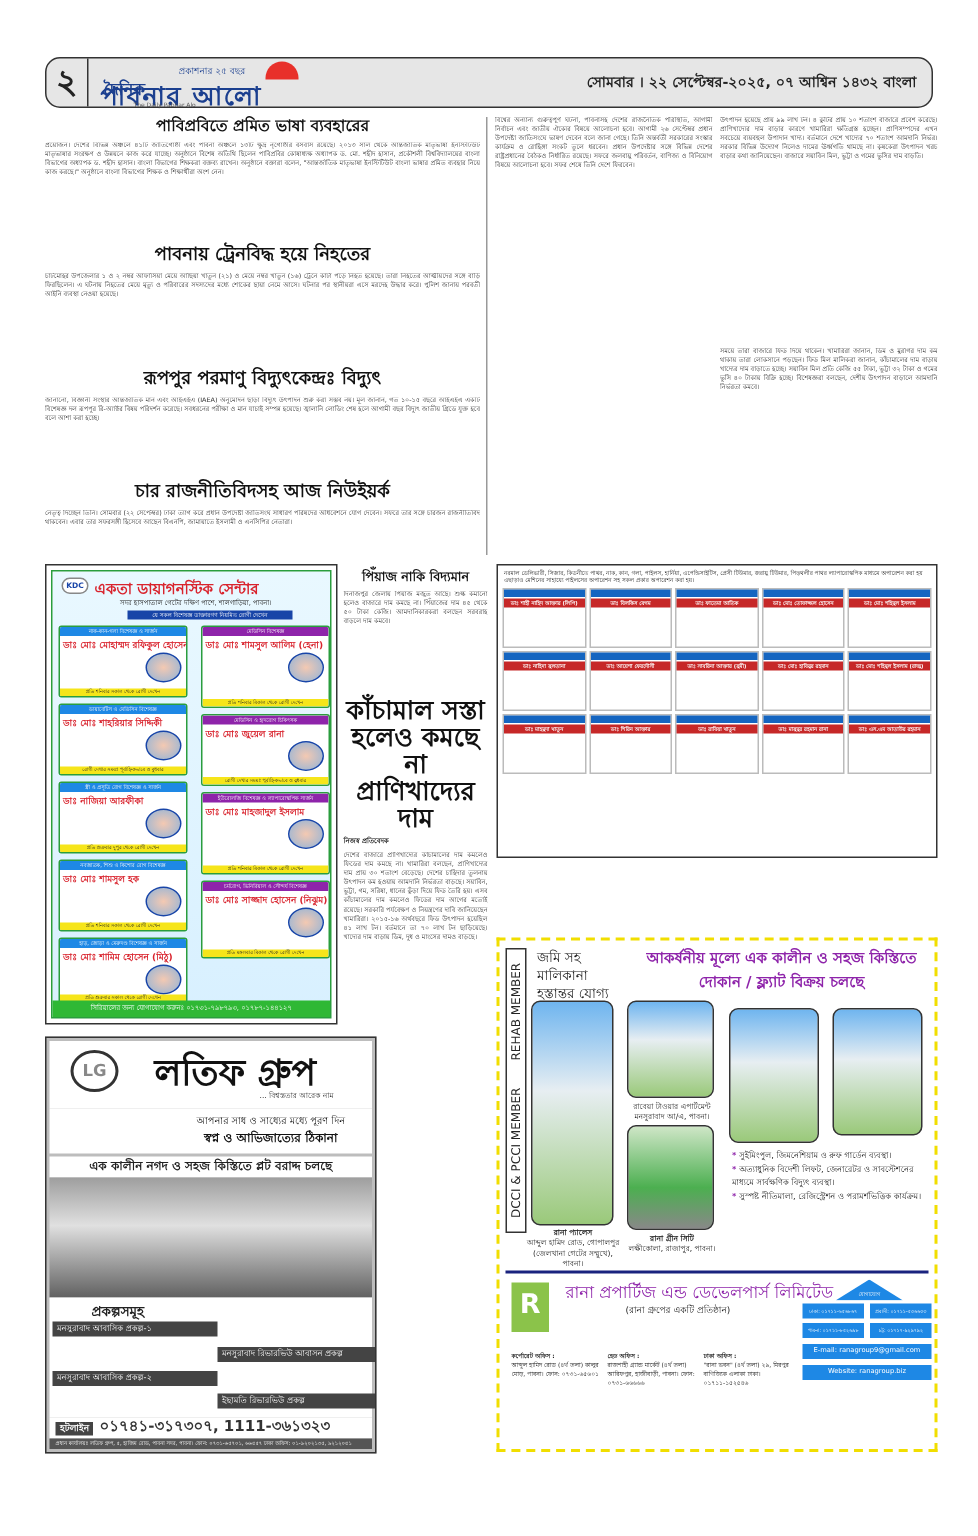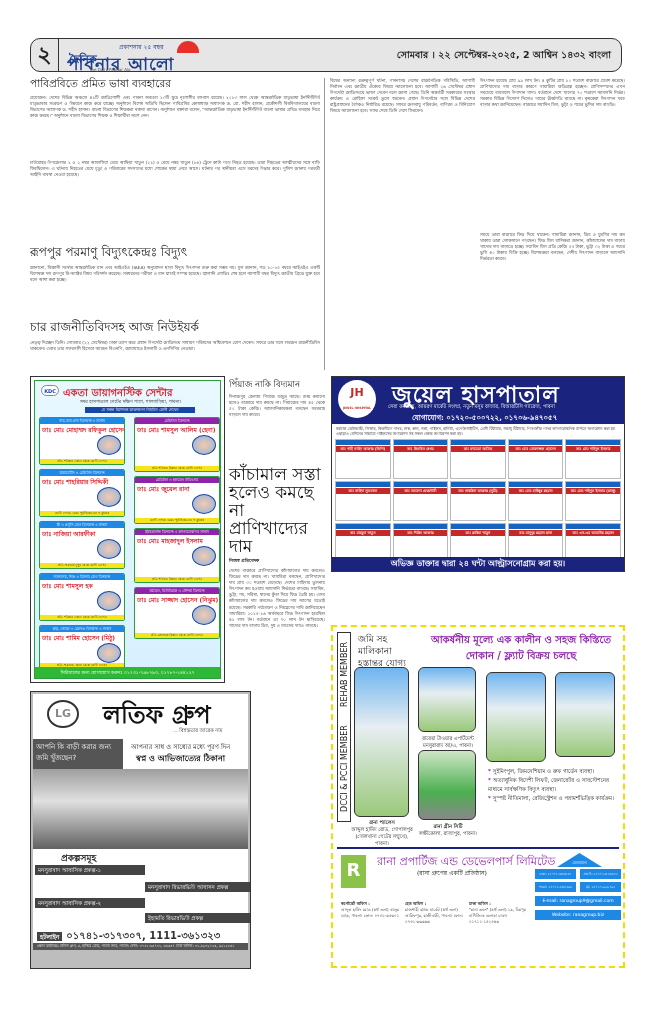--- a/index.html
+++ b/index.html
@@ -8,21 +8,21 @@
 .masthead{left:30px;top:38px;width:592px;height:34px;border:1.5px solid #333;border-radius:10px;background:#e6e6e6;display:flex;align-items:center}
 .pgnum{width:28px;height:100%;display:flex;align-items:center;justify-content:center;font-size:22px;font-weight:bold;border-right:1.5px solid #333}
 .logo{position:relative;width:150px;height:100%;padding-left:8px}
 .logo .l1{position:absolute;left:10px;top:12px;font-size:11px;color:#1b3f8f;font-weight:bold}
 .logo .tag{position:absolute;left:60px;top:3px;font-size:6px;color:#1b3f8f}
 .logo .l2{position:absolute;left:8px;top:12px;font-size:17px;font-weight:900;color:#1b3f8f;letter-spacing:1px}
 .logo .sun{position:absolute;left:118px;top:2px;width:22px;height:12px;border-radius:12px 12px 0 0;background:#e8302a}
 .logo .sub{position:absolute;left:30px;top:28px;font-size:4px;color:#555}
 .dateline{margin-left:auto;padding-right:10px;font-size:9.5px;font-weight:bold}
 .col{font-size:4.3px;line-height:6.1px;color:#333;text-align:justify;overflow:hidden}
-.head{font-weight:normal;color:#111;text-align:left;white-space:nowrap}
+.head{font-weight:bold;color:#111;text-align:center;white-space:nowrap}
 .ad{border:1px solid #333;overflow:hidden}
 .green-ad{left:30px;top:376px;width:195px;height:307px;background:#fff;padding:3px}
 .green-ad .inner{border:1px solid #2a9d3e;width:100%;height:100%;background:linear-gradient(#e9f8ff,#d8f0ff);position:relative}
 .ga-title{font-size:10px;color:#d9232d;font-weight:bold;position:absolute;left:28px;top:4px}
 .ga-addr{font-size:4.5px;color:#222;position:absolute;left:45px;top:18px}
 .ga-bar{position:absolute;left:50px;top:26px;width:110px;height:6px;background:#1845a8;color:#fff;font-size:3.8px;text-align:center;line-height:6px}
 .ga-logo{position:absolute;left:6px;top:4px;width:18px;height:11px;border-radius:6px;background:#fff;border:1px solid #888;font-size:5px;font-weight:bold;color:#1845a8;text-align:center;line-height:10px}
 .doc{position:absolute;width:86px;background:#fff;border:1.5px solid #2a9d3e;border-radius:2px;overflow:hidden}
 .doc .spec{height:6px;font-size:3.5px;color:#fff;text-align:center;line-height:6px}
 .doc .nm{font-size:6px;color:#d9232d;font-weight:bold;padding:1px 2px;white-space:nowrap;overflow:hidden}
@@ -80,28 +80,29 @@
 
 <div class="abs masthead">
   <div class="pgnum">২</div>
   <div class="logo">
     <span class="l1">দৈনিক</span>
     <span class="tag">প্রকাশনার ২৫ বছর</span>
     <span class="l2">পাবনার আলো</span>
     <span class="sun"></span>
     <span class="sub">The Daily Pabnar Alo</span>
   </div>
-  <div class="dateline">সোমবার ।  ২২ সেপ্টেম্বর-২০২৫, 2 আশ্বিন ১৪৩২ বাংলা</div>
+  <div class="dateline">সোমবার ।  ২২ সেপ্টেম্বর-২০২৫, ০৭ আশ্বিন ১৪৩২ বাংলা</div>
 </div>
 
 <div class="abs" style="left:30px;top:76px;width:290px;">
   <div class="head" style="font-size:10.5px;margin-bottom:2px">পাবিপ্রবিতে প্রমিত ভাষা ব্যবহারের</div>
   <div class="col" style="height:65px">প্রয়োজন। দেশের বিভিন্ন অঞ্চলে ৪১টি জাতিগোষ্ঠী এবং পাবনা অঞ্চলে ১৩টি ক্ষুদ্র নৃগোষ্ঠীর বসবাস রয়েছে। ২০১৩ সাল থেকে আন্তর্জাতিক মাতৃভাষা ইনস্টিটিউট মাতৃভাষার সংরক্ষণ ও উন্নয়নে কাজ করে যাচ্ছে। অনুষ্ঠানে বিশেষ অতিথি ছিলেন পাবিপ্রবির কোষাধ্যক্ষ অধ্যাপক ড. মো. শহীদ হাসান, প্রকৌশলী বিশ্ববিদ্যালয়ের বাংলা বিভাগের অধ্যাপক ড. শহীদ হাসান। বাংলা বিভাগের শিক্ষকরা বক্তব্য রাখেন। অনুষ্ঠানে বক্তারা বলেন, "আন্তর্জাতিক মাতৃভাষা ইনস্টিটিউট বাংলা ভাষার প্রমিত ব্যবহার নিয়ে কাজ করছে।" অনুষ্ঠানে বাংলা বিভাগের শিক্ষক ও শিক্ষার্থীরা অংশ নেন।</div>
 </div>
 <div class="abs" style="left:30px;top:160px;width:290px;">
+  <div class="head" style="font-size:12px;margin-bottom:2px">পাবনায় ট্রেনবিদ্ধ হয়ে নিহতের</div>
   <div class="col" style="height:50px">চাটমোহর উপজেলার ১ ও ২ নম্বর আফাসিয়া মেয়ে আছিয়া খাতুন (২১) ও মেয়ে নম্বর খাতুন (১৬) ট্রেনে কাটা পড়ে নিহত হয়েছে। তারা নিহতের আত্মীয়দের সঙ্গে বাড়ি ফিরছিলেন। এ ঘটনায় নিহতের মেয়ে মৃত্যু ও পরিবারের সদস্যদের মধ্যে শোকের ছায়া নেমে আসে। ঘটনার পর স্থানীয়রা এসে মরদেহ উদ্ধার করে। পুলিশ জানায় পরবর্তী আইনি ব্যবস্থা নেওয়া হয়েছে।</div>
 </div>
 <div class="abs" style="left:30px;top:243px;width:290px;">
   <div class="head" style="font-size:12px;margin-bottom:2px">রূপপুর পরমাণু বিদ্যুৎকেন্দ্রঃ বিদ্যুৎ</div>
   <div class="col" style="height:56px">জানানো, বিজ্ঞানী সংস্থার আন্তর্জাতিক মান এবং আইএইএ (IAEA) অনুমোদন ছাড়া বিদ্যুৎ উৎপাদন শুরু করা সম্ভব নয়। মূল জানান, গত ১০-১৫ বছরে আইএইএ একটি বিশেষজ্ঞ দল রূপপুর রি-অ্যাক্টর বিষয় পরিদর্শন করেছে। সবধরনের পরীক্ষা ও মান যাচাই সম্পন্ন হয়েছে। জ্বালানি লোডিং শেষ হলে আগামী বছর বিদ্যুৎ জাতীয় গ্রিডে যুক্ত হবে বলে আশা করা হচ্ছে।</div>
 </div>
 <div class="abs" style="left:30px;top:318px;width:290px;">
   <div class="head" style="font-size:12px;margin-bottom:2px">চার রাজনীতিবিদসহ আজ নিউইয়র্ক</div>
   <div class="col" style="height:40px">নেতৃত্ব দিচ্ছেন তিনি। সোমবার (২২ সেপ্টেম্বর) ঢাকা ত্যাগ করে প্রধান উপদেষ্টা জাতিসংঘ সাধারণ পরিষদের অধিবেশনে যোগ দেবেন। সফরে তার সঙ্গে চারজন রাজনীতিবিদ থাকবেন। এবার তার সফরসঙ্গী হিসেবে আছেন বিএনপি, জামায়াতে ইসলামী ও এনসিপির নেতারা।</div>
 </div>
@@ -180,26 +181,20 @@
 
 <div class="abs" style="left:229px;top:378px;width:96px;">
   <div class="head" style="font-size:8.5px;margin-bottom:2px">পিঁয়াজ নাকি বিদ্যমান</div>
   <div class="col" style="height:68px">দিনাজপুর জেলায় পিঁয়াজ মজুত আছে। শুল্ক কমানো হলেও বাজারে দাম কমছে না। পিঁয়াজের দাম ৪৫ থেকে ৫০ টাকা কেজি। আমদানিকারকরা বলছেন সরবরাহ বাড়লে দাম কমবে।</div>
   <div class="head" style="font-size:17px;line-height:18px;white-space:normal;margin:3px 0">কাঁচামাল সস্তা হলেও কমছে না প্রাণিখাদ্যের দাম</div>
   <div style="font-size:4.5px;font-weight:bold;margin-bottom:3px">নিজস্ব প্রতিবেদক</div>
   <div class="col" style="height:450px">দেশের বাজারে প্রাণিখাদ্যের কাঁচামালের দাম কমলেও ফিডের দাম কমছে না। খামারিরা বলছেন, প্রাণিখাদ্যের দাম প্রায় ৩০ শতাংশ বেড়েছে। দেশের চাহিদার তুলনায় উৎপাদন কম হওয়ায় আমদানি নির্ভরতা বাড়ছে। সয়াবিন, ভুট্টা, গম, সরিষা, ধানের কুঁড়া দিয়ে ফিড তৈরি হয়। এসব কাঁচামালের দাম কমলেও ফিডের দাম আগের মতোই রয়েছে। সরকারি পর্যবেক্ষণ ও নিয়ন্ত্রণের দাবি জানিয়েছেন খামারিরা। ২০১৫-১৬ অর্থবছরে ফিড উৎপাদন হয়েছিল ৪১ লাখ টন। বর্তমানে তা ৭০ লাখ টন ছাড়িয়েছে। খাদ্যের দাম বাড়ায় ডিম, দুধ ও মাংসের দামও বাড়ছে।</div>
 </div>
 
 <div class="abs ad hosp">
-  <div class="hosp-top">
-    <div class="hosp-logo"><span>JH</span><small>JEWEL HOSPITAL</small></div>
-    <div class="hosp-title">জুয়েল হাসপাতাল</div>
-    <div class="hosp-addr">সেবা কমপ্লেক্স, আয়রণ মার্কেট সংলগ্ন, নতুন মসুম বাজার, বিআরটিসি গ্যারেজ, পাবনা</div>
-    <div class="hosp-phone">যোগাযোগ: ০১৭২০-৫০০৭২২, ০১৭০৬-৯৪৭০৫৭</div>
-  </div>
   <div class="hosp-desc">নরমাল ডেলিভারী, সিজার, কিডনীতে পাথর, নাক, কান, গলা, পাইলস, হার্নিয়া, এপেন্ডিসাইটিস, প্রেসী টিউমার, জরায়ু টিউমার, পিত্তথলীর পাথর ল্যাপারোস্কপিক মাধ্যমে অপারেশন করা হয় এছাড়াও মেশিনের সাহায্যে পাইলসের অপারেশন সহ সকল প্রকার অপারেশন করা হয়।</div>
   <div class="hgrid">
     <div class="hcell">
         <div class="b"></div>
         <div class="r">ডাঃ শাহী নাহিদ আক্তার (লিপি)</div>
       </div>
     <div class="hcell">
         <div class="b"></div>
         <div class="r">ডাঃ বিলকিস বেগম</div>
       </div>
@@ -249,21 +244,20 @@
       </div>
     <div class="hcell">
         <div class="b"></div>
         <div class="r">ডাঃ মাসুদুর রহমান রানা</div>
       </div>
     <div class="hcell">
         <div class="b"></div>
         <div class="r">ডাঃ এস.এম আতাউর রহমান</div>
       </div>
   </div>
-  <div class="hosp-bottom">অভিজ্ঞ ডাক্তার দ্বারা ২৪ ঘন্টা আল্ট্রাসনোগ্রাম করা হয়।</div>
 </div>
 
 <div class="abs rehab">
   <div class="rehab-side">
     <span>DCCI &amp; PCCI MEMBER</span>
     <span>REHAB MEMBER</span>
   </div>
   <div class="rehab-h1" style="width:60px">জমি সহ মালিকানা হস্তান্তর যোগ্য বিক্রয়</div>
   <div class="rehab-h2">আকর্ষনীয় মূল্যে এক কালীন ও সহজ কিস্তিতে দোকান / ফ্ল্যাট বিক্রয় চলছে</div>
 
@@ -304,23 +298,23 @@
   </div>
 </div>
 
 <div class="abs ad latif">
   <div class="latif-top">
     <div class="latif-lg">LG</div>
     <div class="latif-name">লতিফ গ্রুপ</div>
     <div class="latif-tag">... বিশ্বস্ততার আরেক নাম</div>
   </div>
   <div class="latif-row" style="background:#fff">
-    <div class="latif-q">আপনি কি বাড়ী করার জন্য জমি খুঁজছেন?</div>
     <div class="latif-r"><span>আপনার সাধ ও সাধ্যের মধ্যে পূরণ দিন</span><br><b style="font-size:8px">স্বপ্ন ও আভিজাত্যের ঠিকানা</b></div>
   </div>
+  <div class="latif-bar">এক কালীন নগদ ও সহজ কিস্তিতে প্লট বরাদ্দ চলছে</div>
   <div class="latif-pic"></div>
   <div class="latif-proj">
     <div style="position:absolute;left:28px;top:2px;font-size:9px;font-weight:bold">প্রকল্পসমূহ</div>
     <div class="lp" style="left:2px;top:16px;width:110px">মনসুরাবাদ আবাসিক প্রকল্প-১</div>
     <div class="lp" style="left:112px;top:33px;width:105px">মনসুরাবাদ রিভারভিউ আবাসন প্রকল্প</div>
     <div class="lp" style="left:2px;top:49px;width:110px">মনসুরাবাদ আবাসিক প্রকল্প-২</div>
     <div class="lp" style="left:112px;top:64px;width:105px">ইছামতি রিভারভিউ প্রকল্প</div>
   </div>
   <div class="latif-hot"><span>হটলাইন</span><b>০১৭৪১-৩১৭৩০৭, 1111-৩৬১৩২৩</b></div>
   <div class="latif-addr">প্রধান কার্যালয়ঃ লতিফ গ্রুপ, ৫, হাজিম রোড, পাবনা সদর, পাবনা। ফোন: ০৭৩১-৬৫৭০১, ৬৬৫৫৭ ঢাকা অফিস: ০১-৯২০২১৩৫, ৯২১২০৫১</div>

